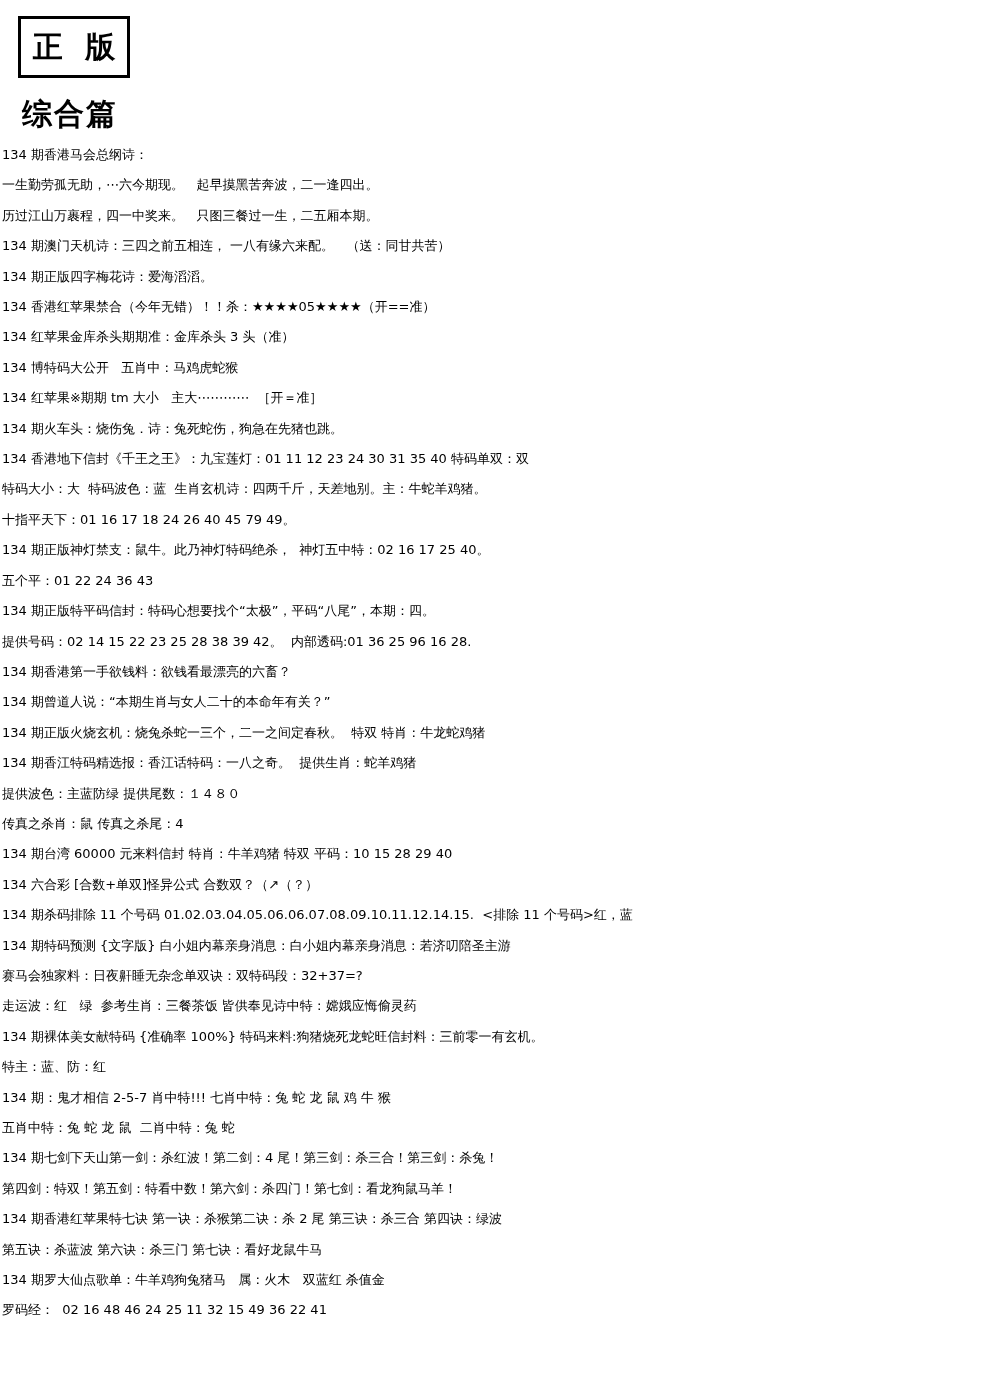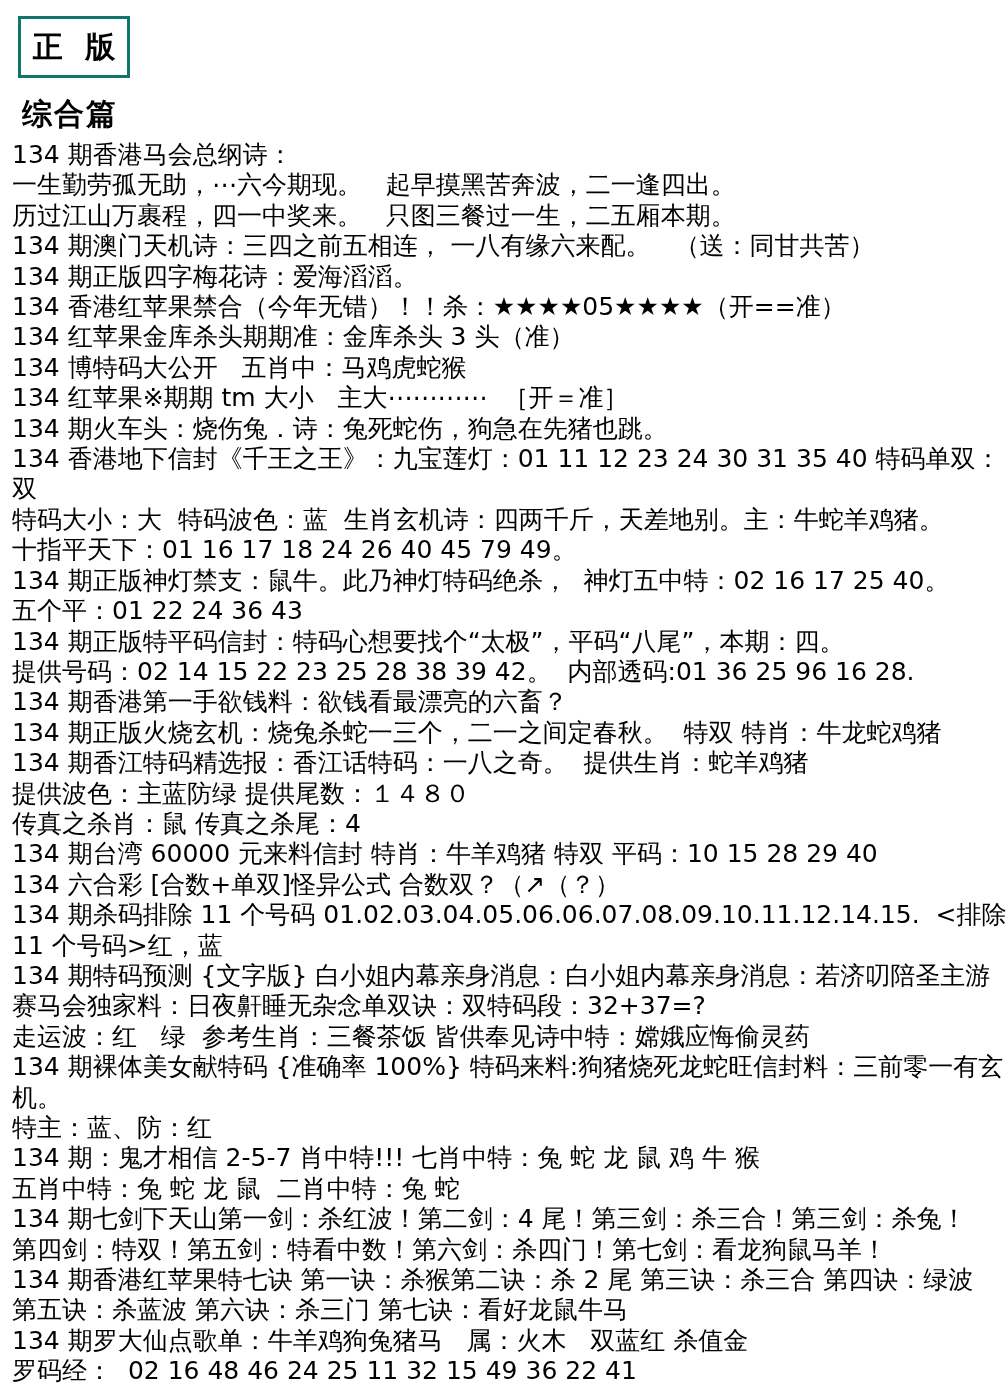--- a/index.html
+++ b/index.html
@@ -25,21 +25,21 @@
   .header {
     position: relative;
     height: 92px;
   }
   .badge {
     position: absolute;
     left: 18px;
     top: 16px;
     width: 112px;
     height: 62px;
-    border: 3px solid #0f766e;
+    border: 3px solid #000000;
     box-sizing: border-box;
     display: flex;
     align-items: center;
     justify-content: center;
     font-family: "DejaVu Serif", "Liberation Serif", serif;
     font-weight: bold;
     font-size: 30px;
     letter-spacing: 6px;
     text-indent: 6px;
   }
@@ -67,24 +67,24 @@
   }
   
   .content {
     position: absolute;
     left: 0;
     top: 140px;
     width: 1008px;
   }
   .line {
     font-family: "DejaVu Sans", "Liberation Sans", sans-serif;
-    font-size: 25px;
+    font-size: 13px;
     line-height: 30.4px;
     white-space: pre-wrap;
-    padding-left: 12px;
+    padding-left: 2px;
     letter-spacing: 0px;
     font-weight: 500;
   }
 </style>
 </head>
 <body>
 
 <div class="page">
 
   <div class="header">
@@ -105,20 +105,21 @@
       <div class="line">134 红苹果※期期 tm 大小   主大⋯⋯⋯⋯  ［开＝准］</div>
       <div class="line">134 期火车头：烧伤兔．诗：兔死蛇伤，狗急在先猪也跳。</div>
       <div class="line">134 香港地下信封《千王之王》：九宝莲灯：01 11 12 23 24 30 31 35 40 特码单双：双</div>
       <div class="line">特码大小：大  特码波色：蓝  生肖玄机诗：四两千斤，天差地别。主：牛蛇羊鸡猪。</div>
       <div class="line">十指平天下：01 16 17 18 24 26 40 45 79 49。</div>
       <div class="line">134 期正版神灯禁支：鼠牛。此乃神灯特码绝杀，  神灯五中特：02 16 17 25 40。</div>
       <div class="line">五个平：01 22 24 36 43</div>
       <div class="line">134 期正版特平码信封：特码心想要找个“太极”，平码“八尾”，本期：四。</div>
       <div class="line">提供号码：02 14 15 22 23 25 28 38 39 42。  内部透码:01 36 25 96 16 28.</div>
       <div class="line">134 期香港第一手欲钱料：欲钱看最漂亮的六畜？</div>
+      <div class="line">134 期曾道人说：“本期生肖与女人二十的本命年有关？”</div>
       <div class="line">134 期正版火烧玄机：烧兔杀蛇一三个，二一之间定春秋。  特双 特肖：牛龙蛇鸡猪</div>
       <div class="line">134 期香江特码精选报：香江话特码：一八之奇。  提供生肖：蛇羊鸡猪</div>
       <div class="line">提供波色：主蓝防绿 提供尾数：１４８０</div>
       <div class="line">传真之杀肖：鼠 传真之杀尾：4</div>
       <div class="line">134 期台湾 60000 元来料信封 特肖：牛羊鸡猪 特双 平码：10 15 28 29 40</div>
       <div class="line">134 六合彩 [合数+单双]怪异公式 合数双？（↗（？）</div>
       <div class="line">134 期杀码排除 11 个号码 01.02.03.04.05.06.06.07.08.09.10.11.12.14.15.  &lt;排除 11 个号码&gt;红，蓝</div>
       <div class="line">134 期特码预测 {文字版} 白小姐内幕亲身消息：白小姐内幕亲身消息：若济叨陪圣主游</div>
       <div class="line">赛马会独家料：日夜鼾睡无杂念单双诀：双特码段：32+37=?</div>
       <div class="line">走运波：红   绿  参考生肖：三餐茶饭 皆供奉见诗中特：嫦娥应悔偷灵药</div>

